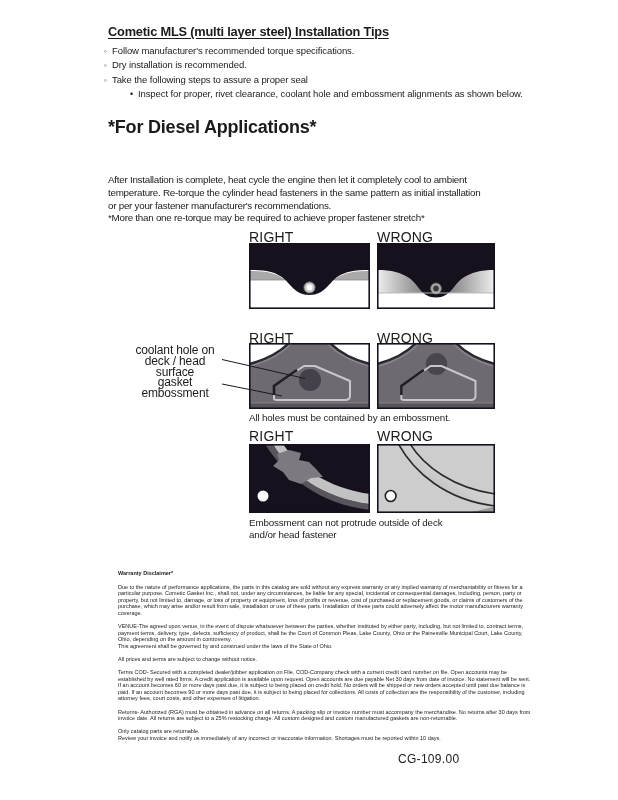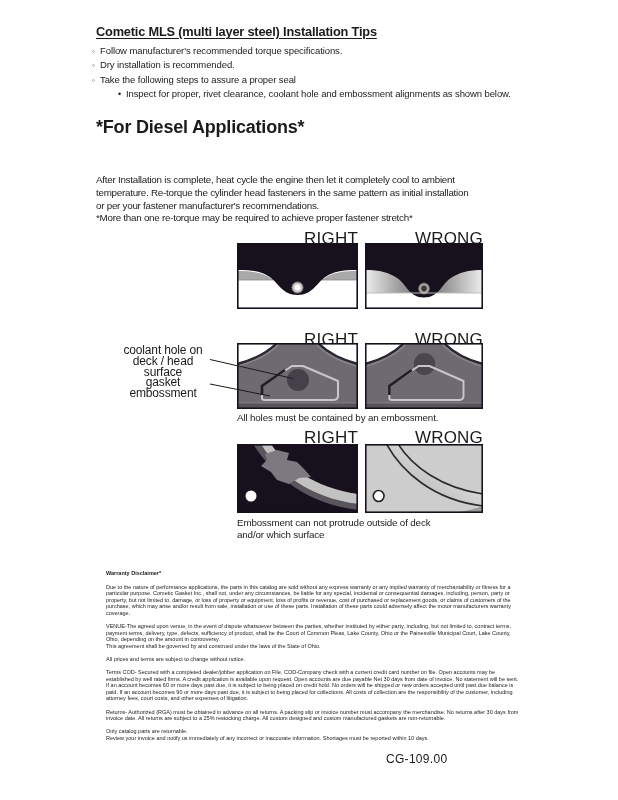--- a/index.html
+++ b/index.html
@@ -1,29 +1,29 @@
 <!DOCTYPE html>
 <html><head>
 <meta charset="utf-8">
 <style>
   html,body{margin:0;padding:0;background:#ffffff;}
   .page{position:relative;width:572px;height:800px;background:#ffffff;overflow:hidden;
-        font-family:"Liberation Sans","DejaVu Sans",sans-serif;color:#1b1b1b;}
+        font-family:"Liberation Sans","DejaVu Sans",sans-serif;color:#1b1b1b;margin-left:12px;}
   .title{position:absolute;left:96px;top:24px;font-size:12.8px;font-weight:bold;
          letter-spacing:-0.2px;text-decoration:underline;text-underline-offset:2px;white-space:nowrap;}
   .bullets{position:absolute;left:92px;top:44px;font-size:9.5px;letter-spacing:-0.1px;line-height:13.4px;}
   .bullet-row{white-space:nowrap;}
   .bullet-row .marker{display:inline-block;width:8px;font-size:8px;}
   .bullet-row.sub{margin-left:26px;}
   .bullet-row.sub .marker{font-size:9px;}
   .diesel-heading{position:absolute;left:96px;top:117px;font-size:18px;font-weight:bold;letter-spacing:-0.2px;white-space:nowrap;}
   .para{position:absolute;left:96px;font-size:9.8px;letter-spacing:-0.25px;line-height:13px;}
   .para .pline{white-space:nowrap;}
   .p1{top:135px}.p2{top:173px}.p3{top:211px}
-  .fig-label{position:absolute;font-size:17px;letter-spacing:0.2px;text-align:right;white-space:nowrap;}
+  .fig-label{position:absolute;font-size:14px;letter-spacing:0.2px;text-align:left;white-space:nowrap;}
   .figbox{position:absolute;line-height:0;}
   .figbox svg{display:block;}
   .caption{position:absolute;font-size:9.8px;letter-spacing:-0.15px;line-height:11.5px;}
   .annot{position:absolute;width:90px;text-align:center;font-size:12px;letter-spacing:-0.15px;line-height:11.2px;}
   .leader-overlay{position:absolute;left:0;top:0;pointer-events:none;}
   .fineprint{position:absolute;left:106px;top:570px;width:416px;font-size:5.5px;line-height:6.6px;color:#222222;}
   .fp-head{font-weight:bold;margin-bottom:7px;}
   .fp-para{margin-bottom:6.5px;}
   .fp-para.tight{margin-bottom:0;}
   .doc-number{position:absolute;left:386px;top:752px;font-size:12px;letter-spacing:0.3px;white-space:nowrap;}
@@ -179,21 +179,21 @@
       <path d="M34,0 C48,22 78,44 121,50 L121,62 C70,56 38,28 22,0 Z" fill="url(#gF)"></path>
       <path d="M34,0 C48,22 78,44 121,50" stroke="#2b2b2b" stroke-width="1.6" fill="none"></path>
       <path d="M22,0 C38,28 70,56 121,62" stroke="#2b2b2b" stroke-width="1.6" fill="none"></path>
       <path d="M121,62 L121,69 L92,69 C102,67 112,65 121,62 Z" fill="#9a9a9a"></path>
       <circle cx="14" cy="52" r="5.5" fill="#ffffff" stroke="#222222" stroke-width="1.6"></circle>
       <rect x="0.8" y="0.8" width="119.4" height="67.4" fill="none" stroke="#17111d" stroke-width="1.6"></rect>
     </svg>
   </div>
   <div class="caption" style="left:237px;top:517px;">
     <div>Embossment can not protrude outside of deck</div>
-    <div>and/or which surface</div>
+    <div>and/or head fastener</div>
   </div>
 
   <div class="fineprint">
     <div class="fp-head">Warranty Disclaimer*</div>
     <div>
 
         <div class="fp-para">Due to the nature of performance applications, the parts in this catalog are sold without any express warranty or any implied warranty of merchantability or fitness for a particular purpose. Cometic Gasket Inc., shall not, under any circumstances, be liable for any special, incidental or consequential damages, including, person, party or property, but not limited to, damage, or loss of property or equipment, loss of profits or revenue, cost of purchased or replacement goods, or claims of customers of the purchase, which may arise and/or result from sale, installation or use of these parts. Installation of these parts could adversely affect the motor manufacturers warranty coverage.</div>
 
         <div class="fp-para tight">VENUE-The agreed upon venue, in the event of dispute whatsoever between the parties, whether instituted by either party, including, but not limited to, contract terms, payment terms, delivery, type, defects, sufficiency of product, shall be the Court of Common Pleas, Lake County, Ohio or the Painesville Municipal Court, Lake County, Ohio, depending on the amount in controversy.</div>
 

